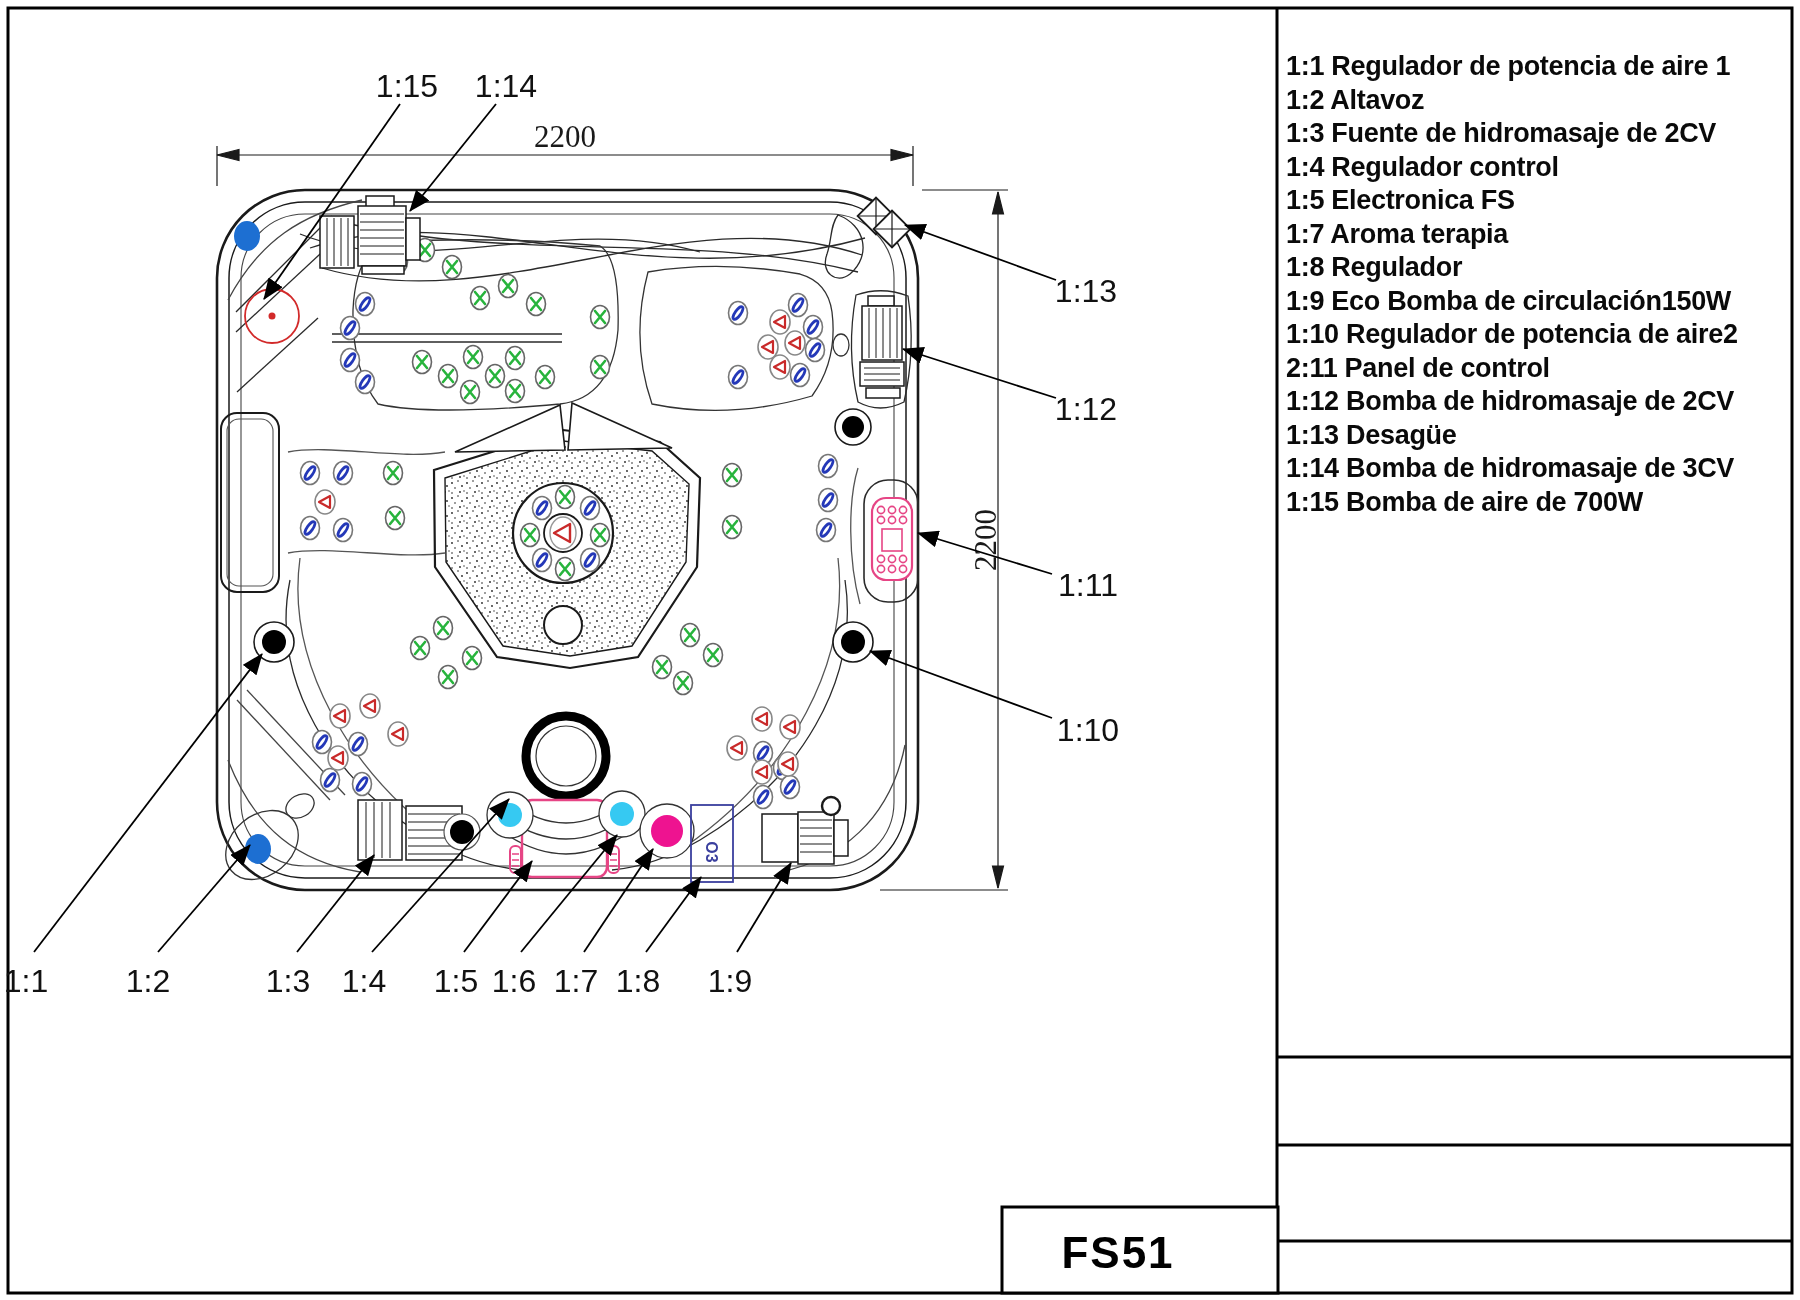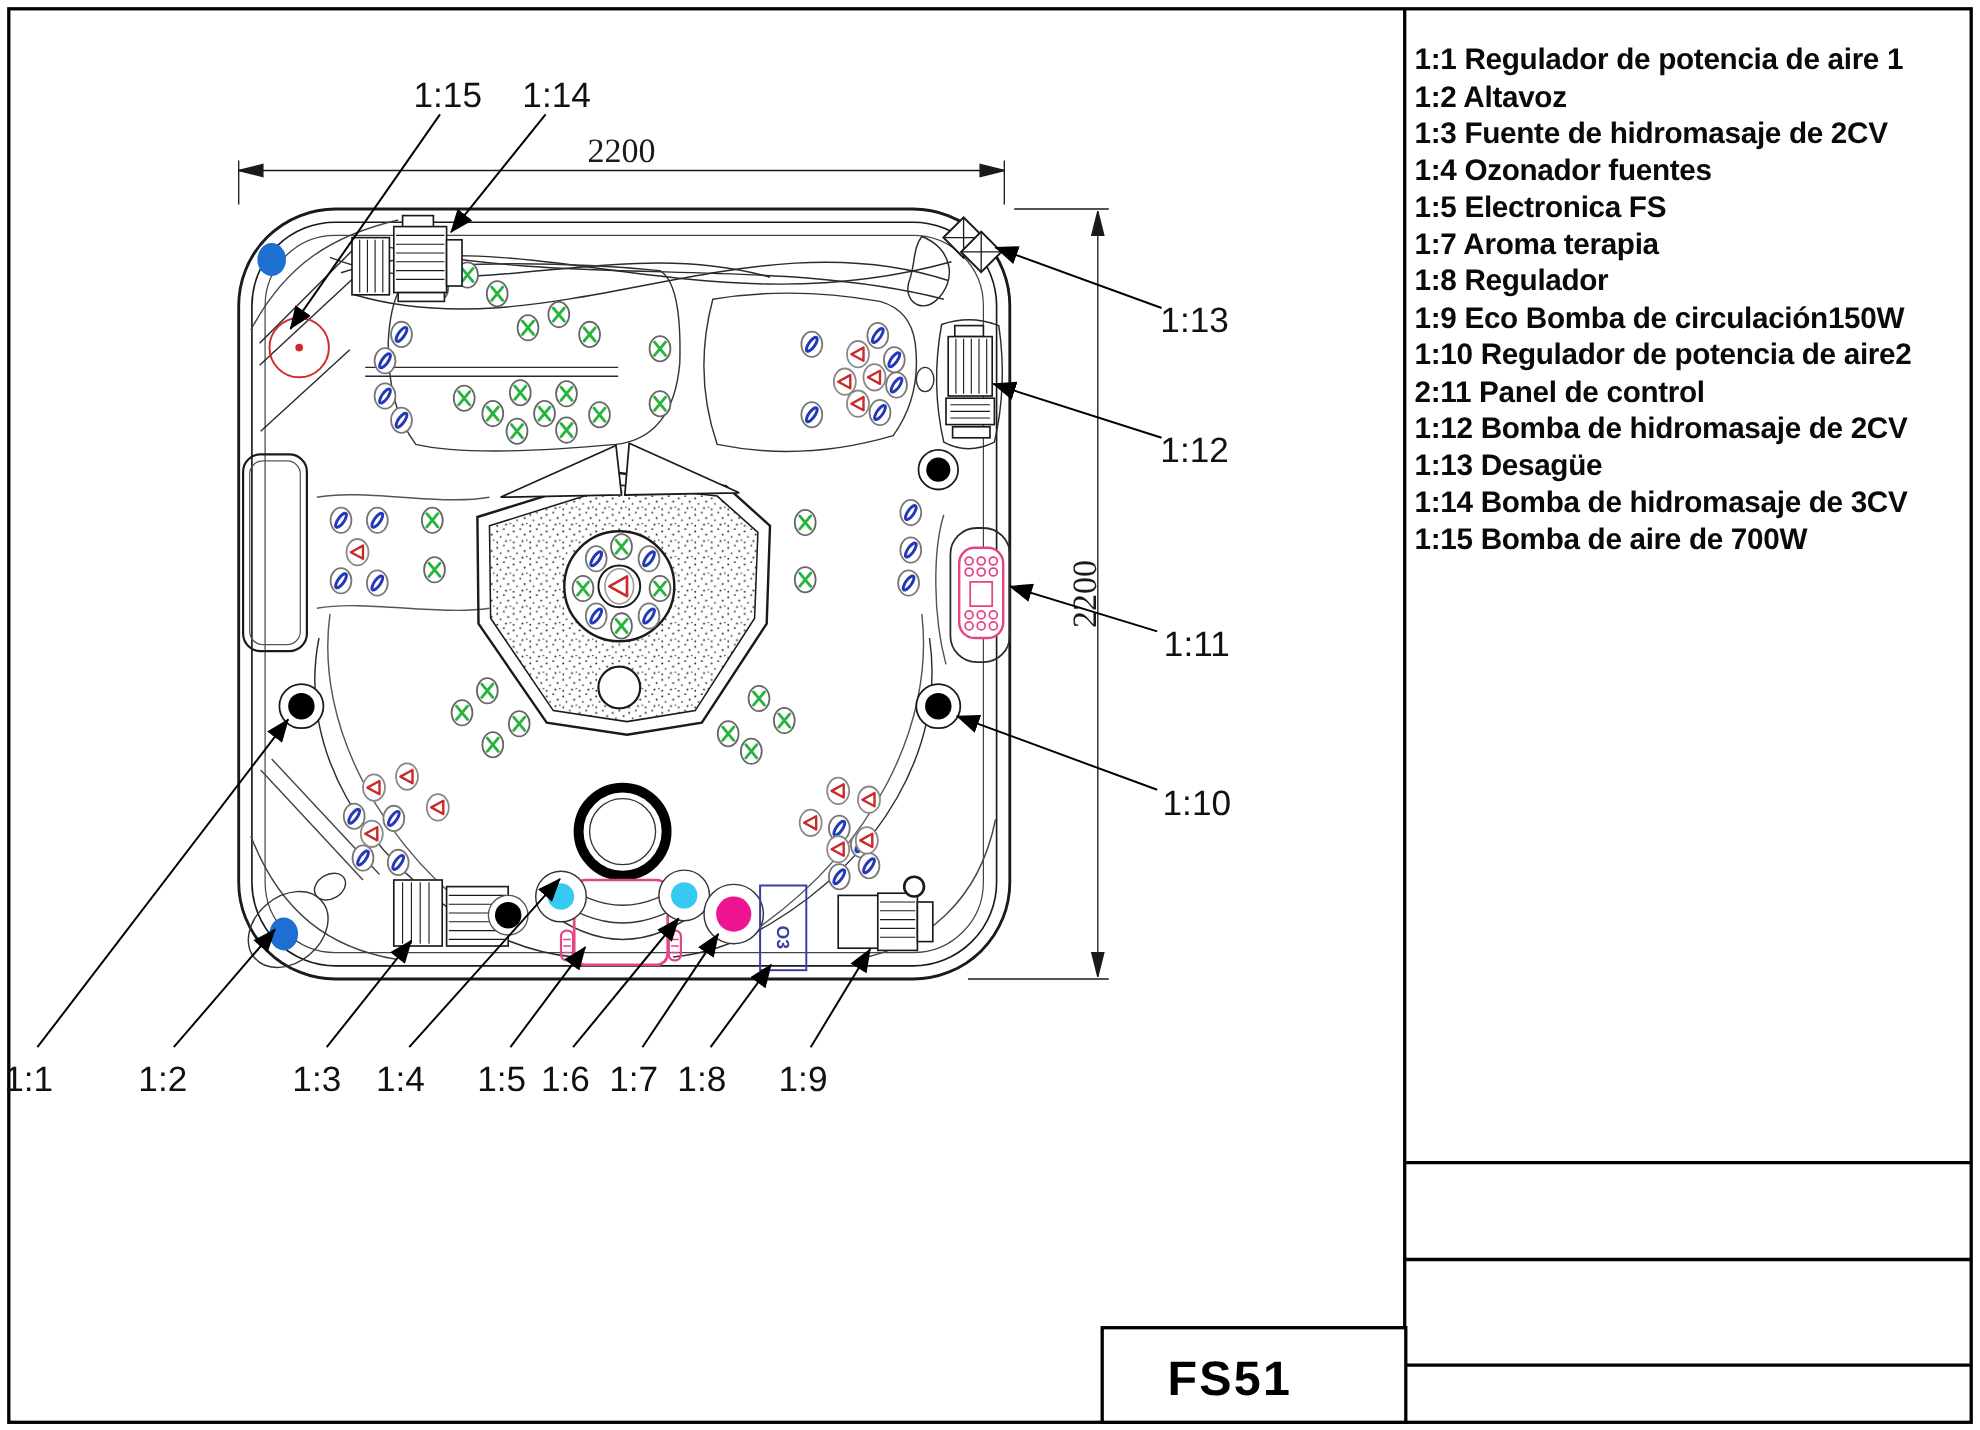--- a/index.html
+++ b/index.html
@@ -3,21 +3,21 @@
 <meta charset="utf-8">
 <style>
   html,body{margin:0;padding:0;background:#fff;}
   .page{position:relative;width:1800px;height:1300px;background:#fff;overflow:hidden;
         font-family:"Liberation Sans",sans-serif;}
   svg{position:absolute;left:0;top:0;}
   .cl{font-family:"Liberation Sans",sans-serif;font-size:32px;fill:#111;}
   .dim{font-family:"Liberation Serif",serif;font-size:31px;fill:#1a1a1a;}
   .fs51{font-family:"Liberation Sans",sans-serif;font-size:44px;font-weight:700;fill:#000;letter-spacing:2px;}
   .o3{font-family:"Liberation Sans",sans-serif;font-size:16px;font-weight:700;fill:#3a3f9e;}
-  .legend{position:absolute;left:1286px;top:38px;width:505px;}
+  .legend{position:absolute;left:1286px;top:50px;width:505px;}
   .legend-row{height:33.5px;line-height:33.5px;font-size:27px;font-weight:700;color:#0a0a0a;
               white-space:nowrap;letter-spacing:-0.3px;}
 </style>
 </head>
 <body>
 
 <div class="page">
 
 <svg width="1800" height="1300" viewBox="0 0 1800 1300">
   <defs>
@@ -379,21 +379,21 @@
     <text class="cl" x="576" y="992" text-anchor="middle">1:7</text>
     <text class="cl" x="638" y="992" text-anchor="middle">1:8</text>
     <text class="cl" x="730" y="992" text-anchor="middle">1:9</text>
   </g>
 </svg>
 
 <div class="legend">
   <div class="legend-row">1:1 Regulador de potencia de aire 1</div>
   <div class="legend-row">1:2 Altavoz</div>
   <div class="legend-row">1:3 Fuente de hidromasaje de 2CV</div>
-  <div class="legend-row">1:4 Ozonador fuentes</div>
+  <div class="legend-row">1:4 Regulador control</div>
   <div class="legend-row">1:5 Electronica FS</div>
   <div class="legend-row">1:7 Aroma terapia</div>
   <div class="legend-row">1:8 Regulador</div>
   <div class="legend-row">1:9 Eco Bomba de circulación150W</div>
   <div class="legend-row">1:10 Regulador de potencia de aire2</div>
   <div class="legend-row">2:11 Panel de control</div>
   <div class="legend-row">1:12 Bomba de hidromasaje de 2CV</div>
   <div class="legend-row">1:13 Desagüe</div>
   <div class="legend-row">1:14 Bomba de hidromasaje de 3CV</div>
   <div class="legend-row">1:15 Bomba de aire de 700W</div>

